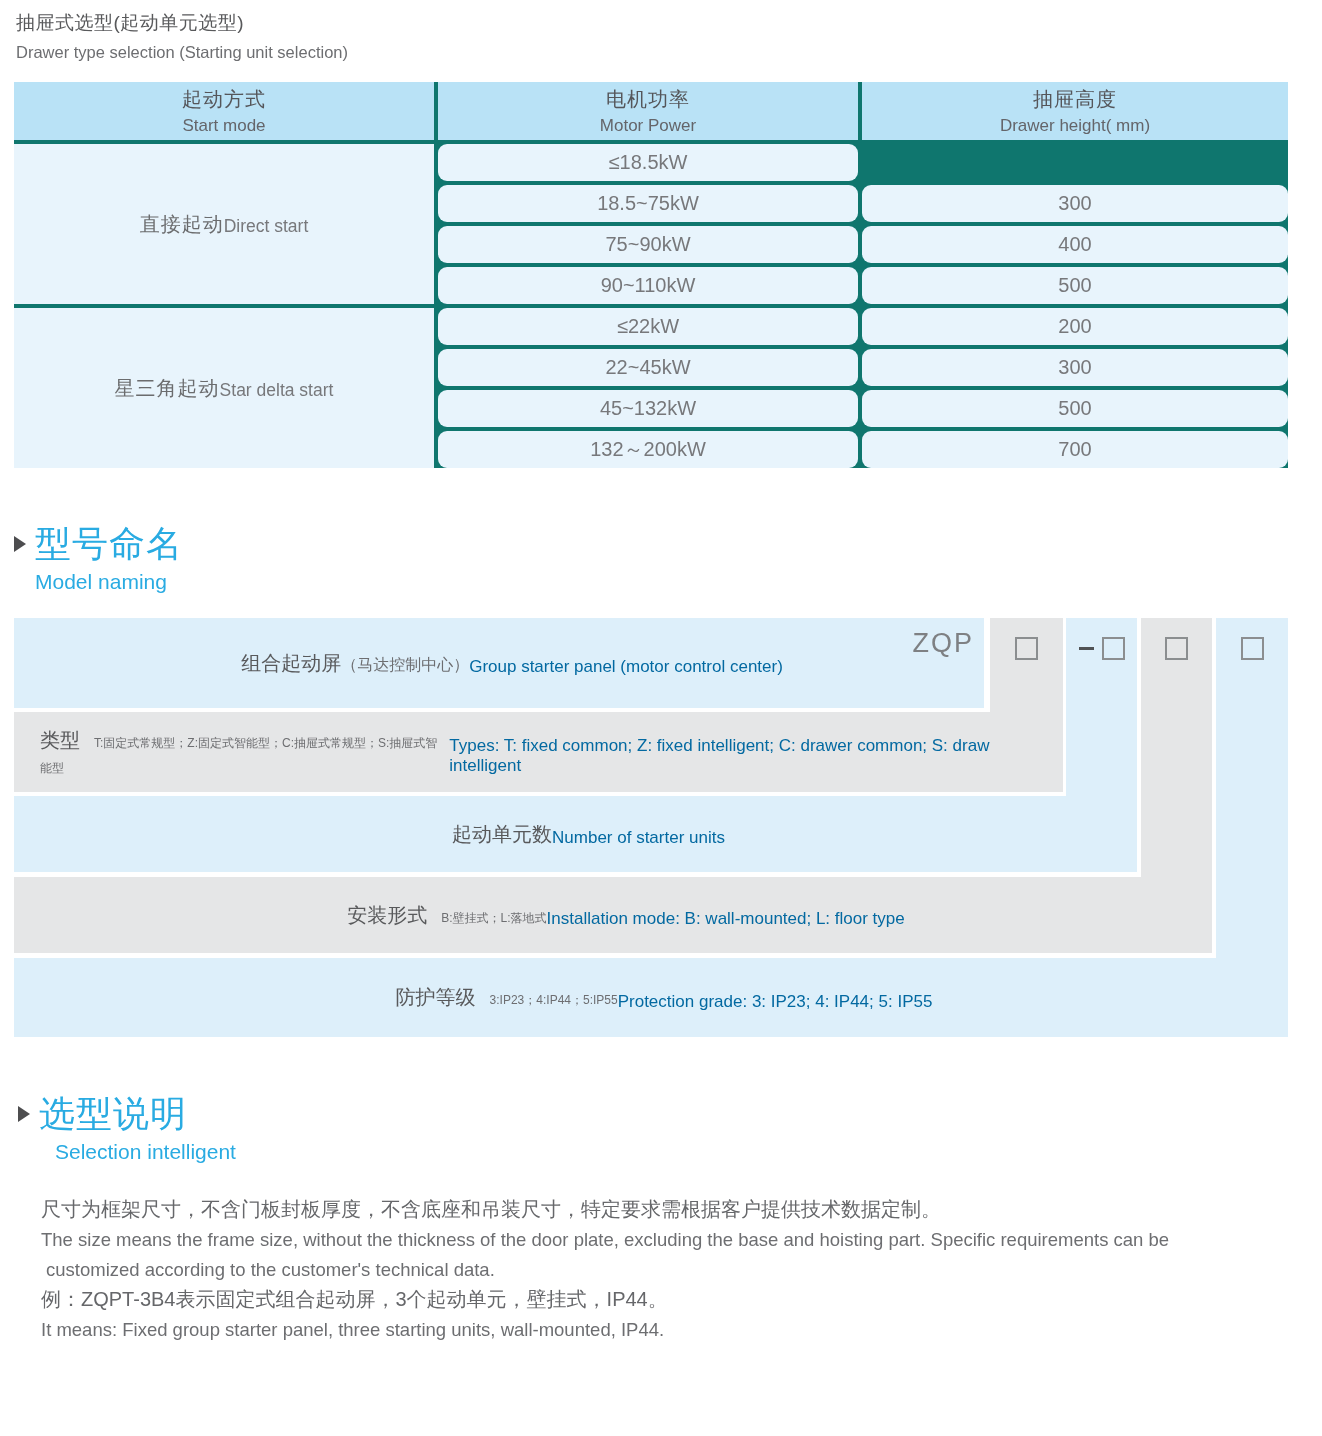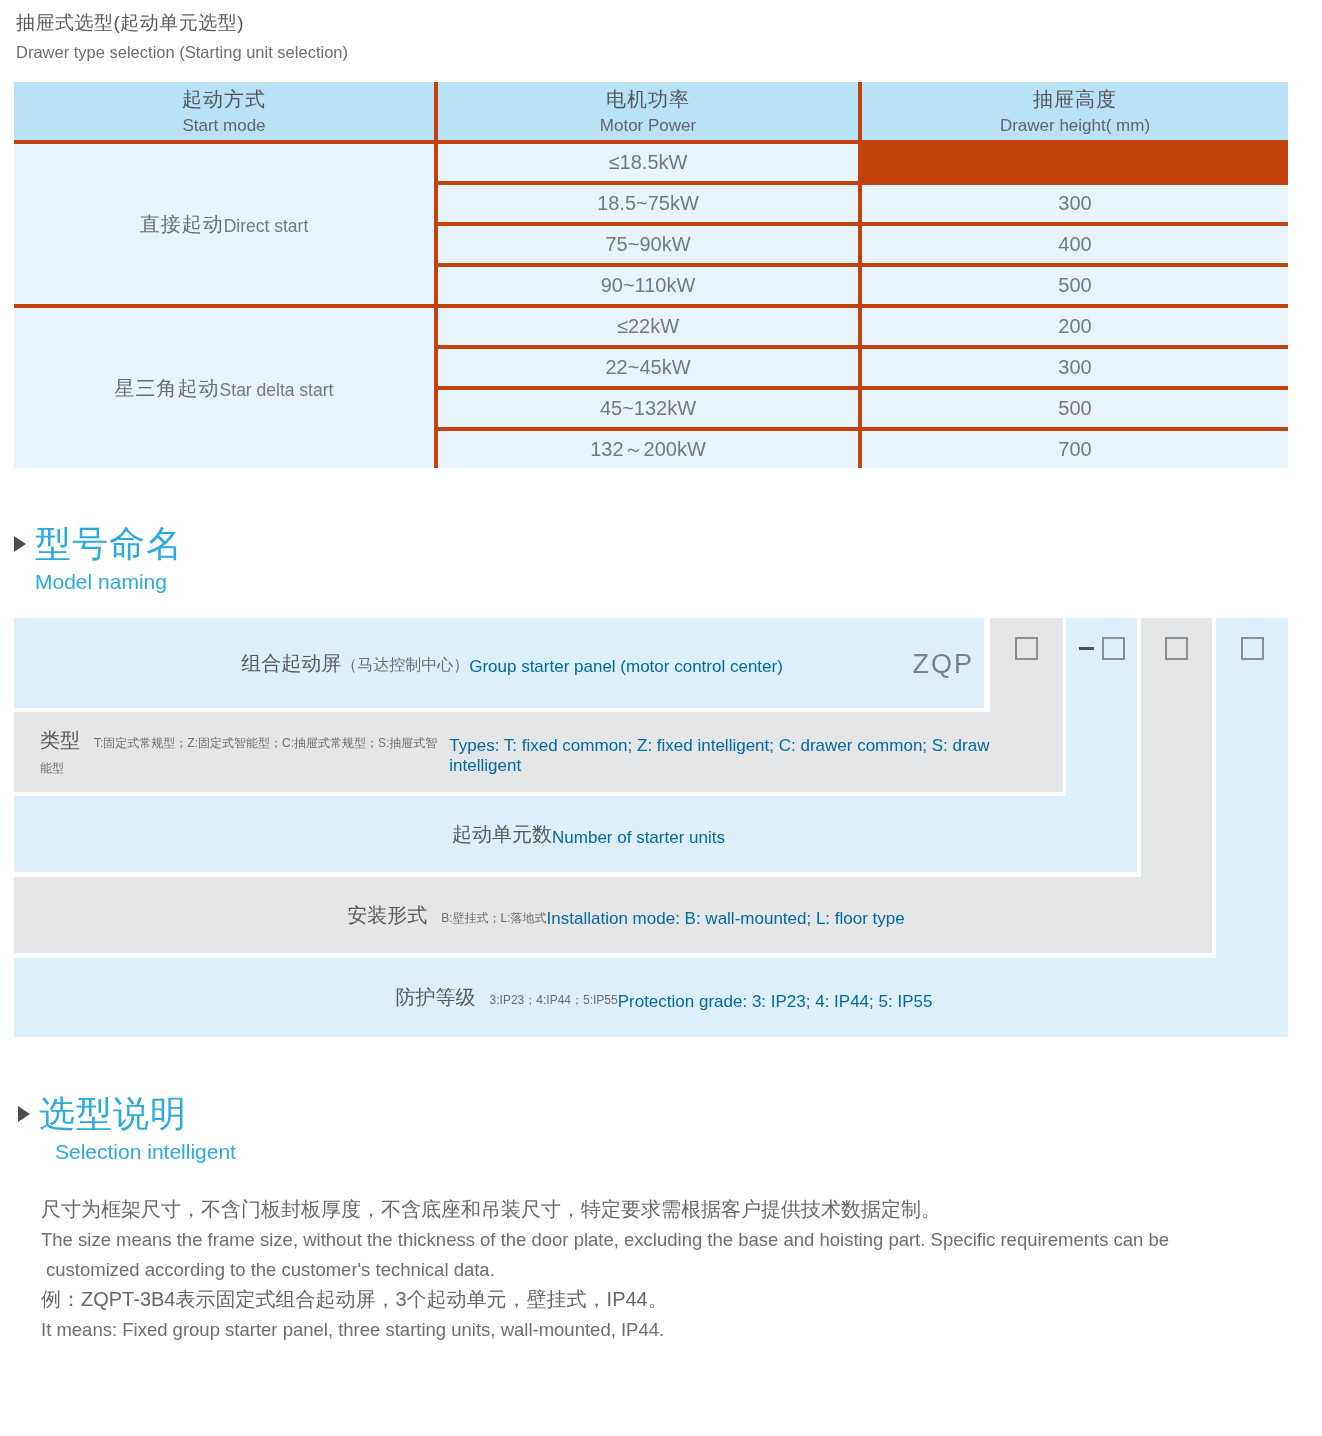--- a/index.html
+++ b/index.html
@@ -10,26 +10,26 @@
   }
   
   .page-title{position:absolute;left:16px;top:10px;}
   .page-title .cn{font-size:19px;color:#58595b;letter-spacing:.5px;}
   .page-title .en{font-size:16.5px;color:#6d6e71;margin-top:7px;}
 
   
   .sel-table{
     position:absolute;left:14px;top:82px;width:1274px;
     display:grid;grid-template-columns:420px 420px 426px;
-    grid-template-rows:58px repeat(8,37px);gap:4px;background:#c2410c;
+    grid-template-rows:58px repeat(8,37px);gap:4px;background:#0f766e;
   }
   .th{background:#b9e2f6;display:flex;flex-direction:column;justify-content:center;align-items:center;}
   .th .cn{font-size:20px;color:#55565a;letter-spacing:1px;}
   .th .en{font-size:17px;color:#64656a;margin-top:3px;}
-  .cell{background:#e8f4fc;display:flex;align-items:center;justify-content:center;}
+  .cell{background:#e8f4fc;display:flex;align-items:center;justify-content:center;border-radius:9px;}
   .cell.val{font-size:20px;color:#77787b;}
   .mode{background:#e8f4fc;display:flex;flex-direction:row;justify-content:center;align-items:center;}
   .mode .cn{font-size:20px;color:#6b6c6e;letter-spacing:1px;}
   .mode .en{font-size:17.5px;color:#77787b;margin-top:5px;}
 
   
   .sec-head{position:absolute;display:flex;align-items:flex-start;}
   .sec-head .arrow{width:0;height:0;border-left:12px solid #4d4d4f;
     border-top:8px solid transparent;border-bottom:8px solid transparent;margin-top:12px;}
   .sec-head .txt{margin-left:9px;}
@@ -47,21 +47,21 @@
   .band{display:flex;flex-direction:row;justify-content:center;padding-left:26px;align-items:center;}
   .band .l1{font-size:20px;color:#58595b;}
   .band .l1 .note{font-size:16px;color:#6d6e71;}
   .band .l1 .rest{font-size:12px;color:#6d6e71;margin-left:14px;}
   .band .l2{font-size:17px;color:#0369a1;margin-top:8px;}
   #row1{left:0;top:0;width:970px;height:90px;}
   #row2{left:0;top:94px;width:1049px;height:80px;}
   #row3{left:0;top:178px;width:1123px;height:76px;}
   #row4{left:0;top:259px;width:1198px;height:76px;}
   #row5{left:0;top:340px;width:1274px;height:79px;}
-  .zqp{position:absolute;right:10px;top:31px;font-size:27px;color:#7e8083;letter-spacing:2px;}
+  .zqp{position:absolute;right:10px;top:10px;font-size:27px;color:#7e8083;letter-spacing:2px;}
   #col1{left:976px;top:0;width:73px;height:174px;}
   #col2{left:1052px;top:0;width:71px;height:254px;}
   #col3{left:1127px;top:0;width:71px;height:335px;}
   #col4{left:1202px;top:0;width:72px;height:419px;}
   .bcol{display:flex;justify-content:center;align-items:flex-start;padding-top:19px;gap:8px;}
   .box{width:23px;height:23px;border:2px solid #8b8e90;box-sizing:border-box;}
   .dash{width:15px;height:3px;background:#505254;margin-top:10px;}
 
   
   .desc{position:absolute;left:41px;top:1194px;width:1250px;}

